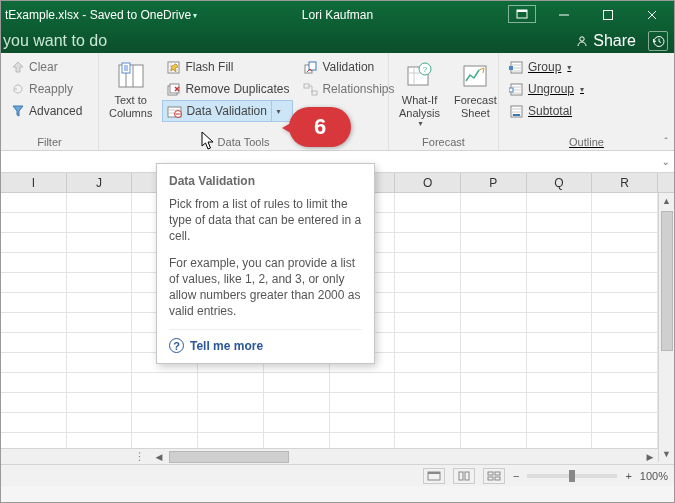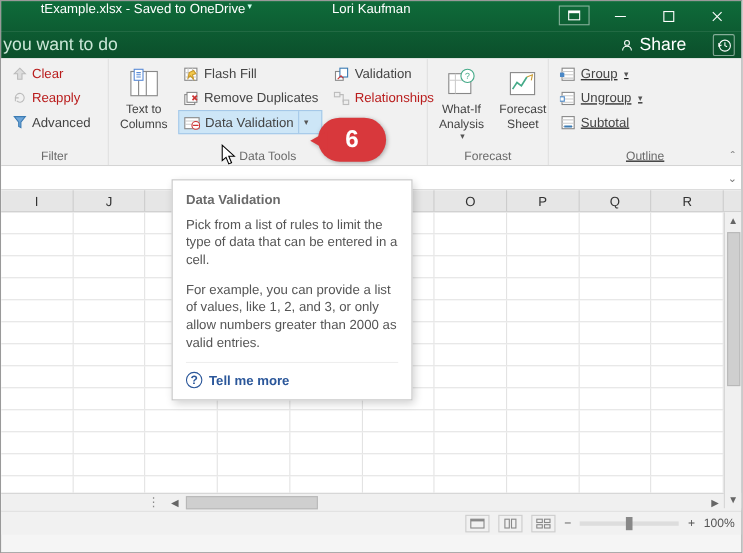--- a/index.html
+++ b/index.html
@@ -1,37 +1,37 @@
 <!DOCTYPE html>
 <html><head>
 <meta charset="utf-8">
 <style>
   * { box-sizing: border-box; margin: 0; padding: 0; font-family: "Segoe UI", Arial, sans-serif; }
   body { width: 675px; height: 503px; background: #f5f5f5; overflow: hidden; position: relative; border: 1px solid #999; }
   
-  .titlebar { height: 28px; background: linear-gradient(#0f6b3a,#0d5c32); color: #fff; display:flex; align-items:flex-start; font-size: 12px; position:relative;padding-left:32px; }
+  .titlebar { height: 28px; background: linear-gradient(#0f6b3a,#0d5c32); color: #fff; display:flex; align-items:center; font-size: 12px; position:relative; }
   .titlebar .fname { padding-left:4px; }
   .titlebar .center { position:absolute; left:50%; transform:translateX(-50%); }
   .titlebar .right { margin-left:auto; display:flex; gap:0; }
   .titlebar .wbtn { width:44px; height:28px; display:flex; align-items:center; justify-content:center; }
   .titlebar .wbtn svg { stroke:#fff; fill:none; }
   .titlebar .ribbondisp { width:28px; display:flex; align-items:center; justify-content:center; border:1px solid rgba(255,255,255,.5); margin:4px 6px; height:18px; }
   
   .tellme-row { height:24px; background: linear-gradient(#0d5c32,#0b4f2b); color:#cbe7d7; display:flex; align-items:center; font-size:16px; justify-content:space-between; padding-right:6px; }
   .tellme-row .left { padding-left:2px; }
-  .tellme-row .right { display:flex; gap:24px; color:#fff; }
+  .tellme-row .right { display:flex; gap:12px; color:#fff; }
   .tellme-row .right .share { display:flex; align-items:center; gap:4px; }
   .tellme-row .history { width:20px; height:20px; border:1px solid rgba(255,255,255,.5); border-radius:2px; display:flex; align-items:center; justify-content:center;}
   
   .ribbon { height:98px; background:#f1f1f1; border-bottom:1px solid #d4d4d4; display:flex; position:relative; }
   .group { border-right:1px solid #e0e0e0; height:100%; display:flex; flex-direction:column; }
   .group .body { flex:1; display:flex; padding:3px 6px 0 6px; gap:6px; }
   .group .label { text-align:center; font-size:11px; color:#6b6b6b; padding-bottom:2px; }
   .small-btn { display:flex; align-items:center; gap:4px; font-size:12px; color:#444; padding:2px 4px; height:22px; white-space:nowrap; }
-  .small-btn.disabled { color:#b91c1c; }
+  .small-btn.disabled { color:#737373; }
   .small-btn svg { flex-shrink:0; }
   .big-btn { display:flex; flex-direction:column; align-items:center; font-size:11px; color:#444; padding:4px 4px 0; text-align:center; line-height:1.15; }
   .big-btn .ic { width:32px; height:32px; display:flex; align-items:center; justify-content:center; margin-bottom:2px; }
   .stack { display:flex; flex-direction:column; }
   .dv-btn { display:flex; align-items:center; border:1px solid #a5c8e8; background:#cde6f7; height:22px; }
   .dv-main { display:flex; align-items:center; gap:4px; padding:0 4px; font-size:12px; color:#444; }
   .dv-arrow { border-left:1px solid #a5c8e8; width:14px; height:100%; display:flex; align-items:center; justify-content:center; }
   
   .fbar { height:22px; background:#fff; border-bottom:1px solid #d4d4d4; display:flex; align-items:center; position:relative;}
   .fbar .expand { position:absolute; right:4px; font-size:10px; color:#777; }

